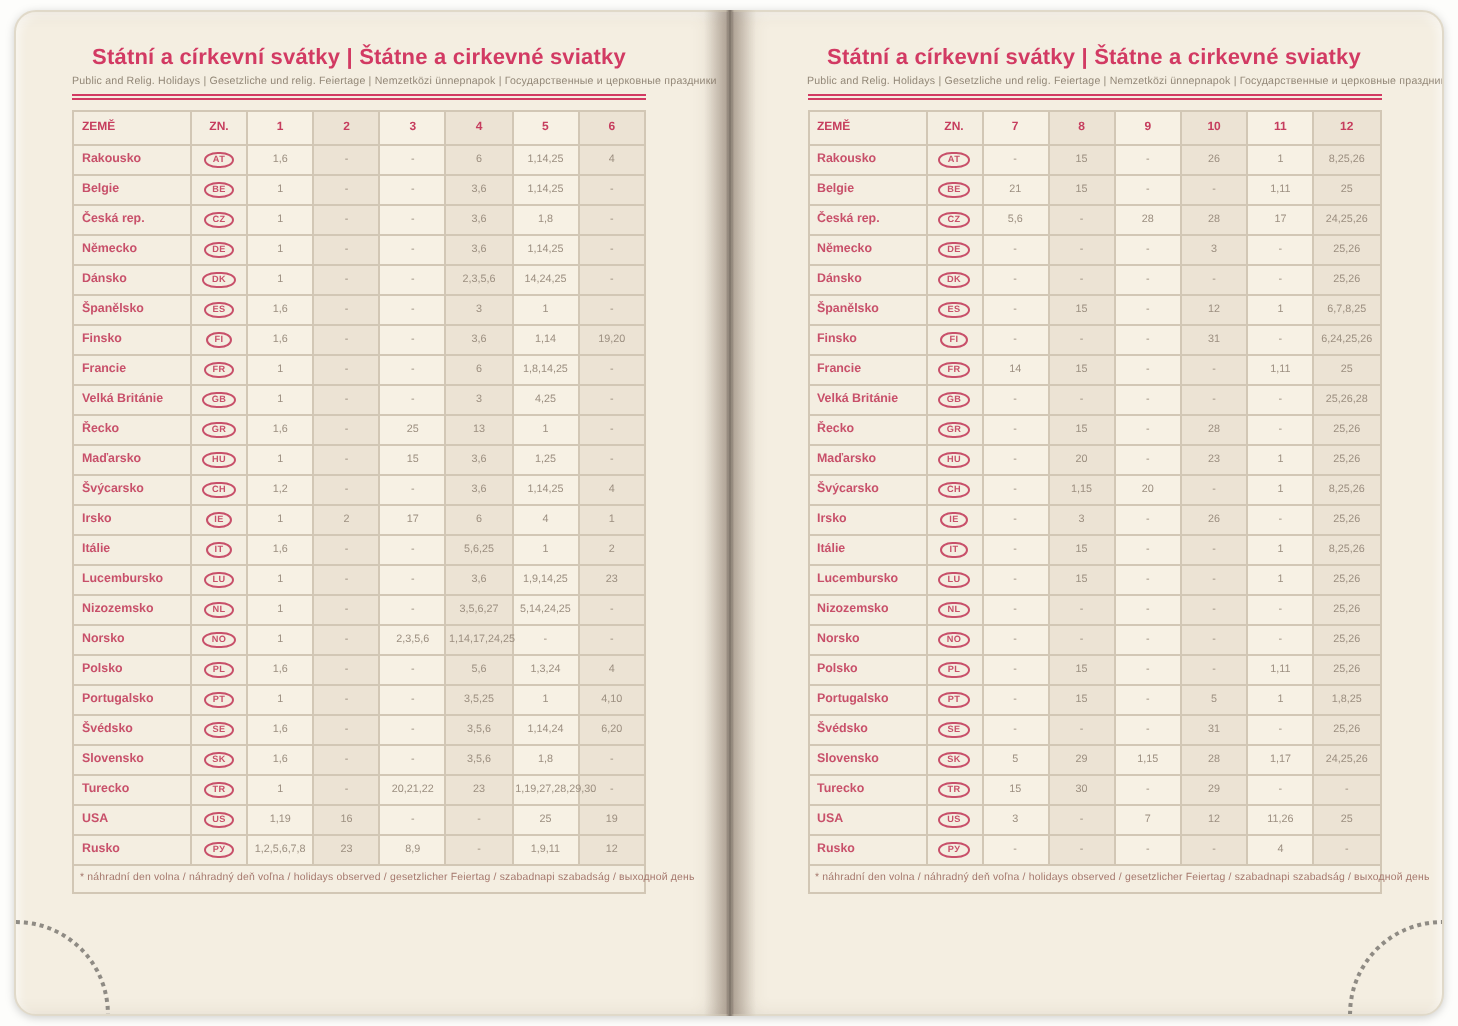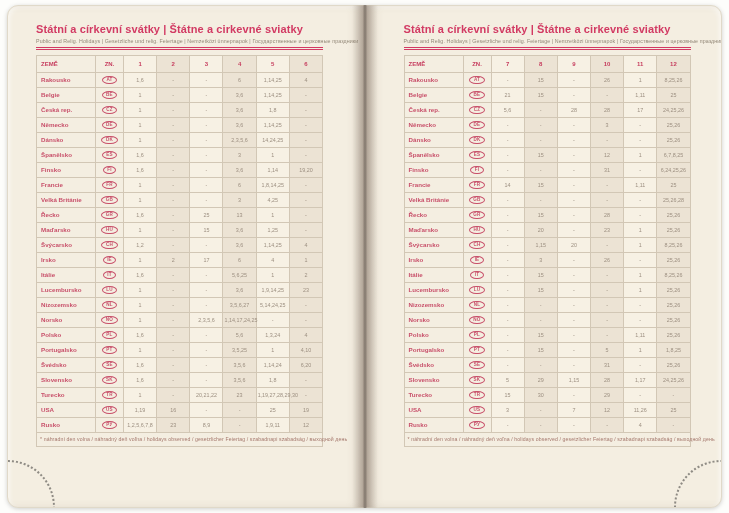--- a/index.html
+++ b/index.html
@@ -10,21 +10,21 @@
     z-index:6; pointer-events:none; }
   .page { position:relative; flex:1; background:#f4eee1; border:1px solid #e0d9c9; overflow:hidden; }
   .page.left  { border-radius:11px 0 0 11px; box-shadow: inset -10px 0 14px -8px rgba(90,70,58,.45), inset 2px 2px 4px rgba(255,255,255,.5); }
   .page.right { border-radius:0 11px 11px 0; box-shadow: inset 10px 0 14px -8px rgba(90,70,58,.45), inset -2px 2px 4px rgba(255,255,255,.5); }
   .corner-dots { position:absolute; width:94px; height:94px; border:2px dotted #7d7a74; border-radius:50%; opacity:.85; }
   .page.left  .corner-dots { left:-47px; bottom:-47px; }
   .page.right .corner-dots { right:-47px; bottom:-47px; }
   .content { position:absolute; top:17px; width:287px; }
   .page.left  .content { left:28px; }
   .page.right .content { left:38px; }
-  .title { text-align:left; font-size:11px; font-weight:bold; color:#d23a63; letter-spacing:.1px; white-space:nowrap; }
+  .title { text-align:center; font-size:11px; font-weight:bold; color:#d23a63; letter-spacing:.1px; white-space:nowrap; }
   .subtitle { text-align:center; font-size:5.3px; color:#938878; margin-top:3px; white-space:nowrap; letter-spacing:.1px; }
   .rule { margin-top:3px; height:3px; border-top:1.6px solid #d23a63; border-bottom:.8px solid #d23a63; }
   table { margin-top:5px; width:100%; border-collapse:collapse; table-layout:fixed; }
   col.c-name { width:59px; }
   col.c-code { width:28px; }
   col.m-odd  { background:#f7f1e4; }
   col.m-even { background:#ece3d4; }
   th, td { border:1px solid #d2c7b5; }
   th { height:17px; font-size:6px; color:#c63d5e; text-align:center; font-weight:bold; }
   th.h-name { text-align:left; padding-left:4px; }

